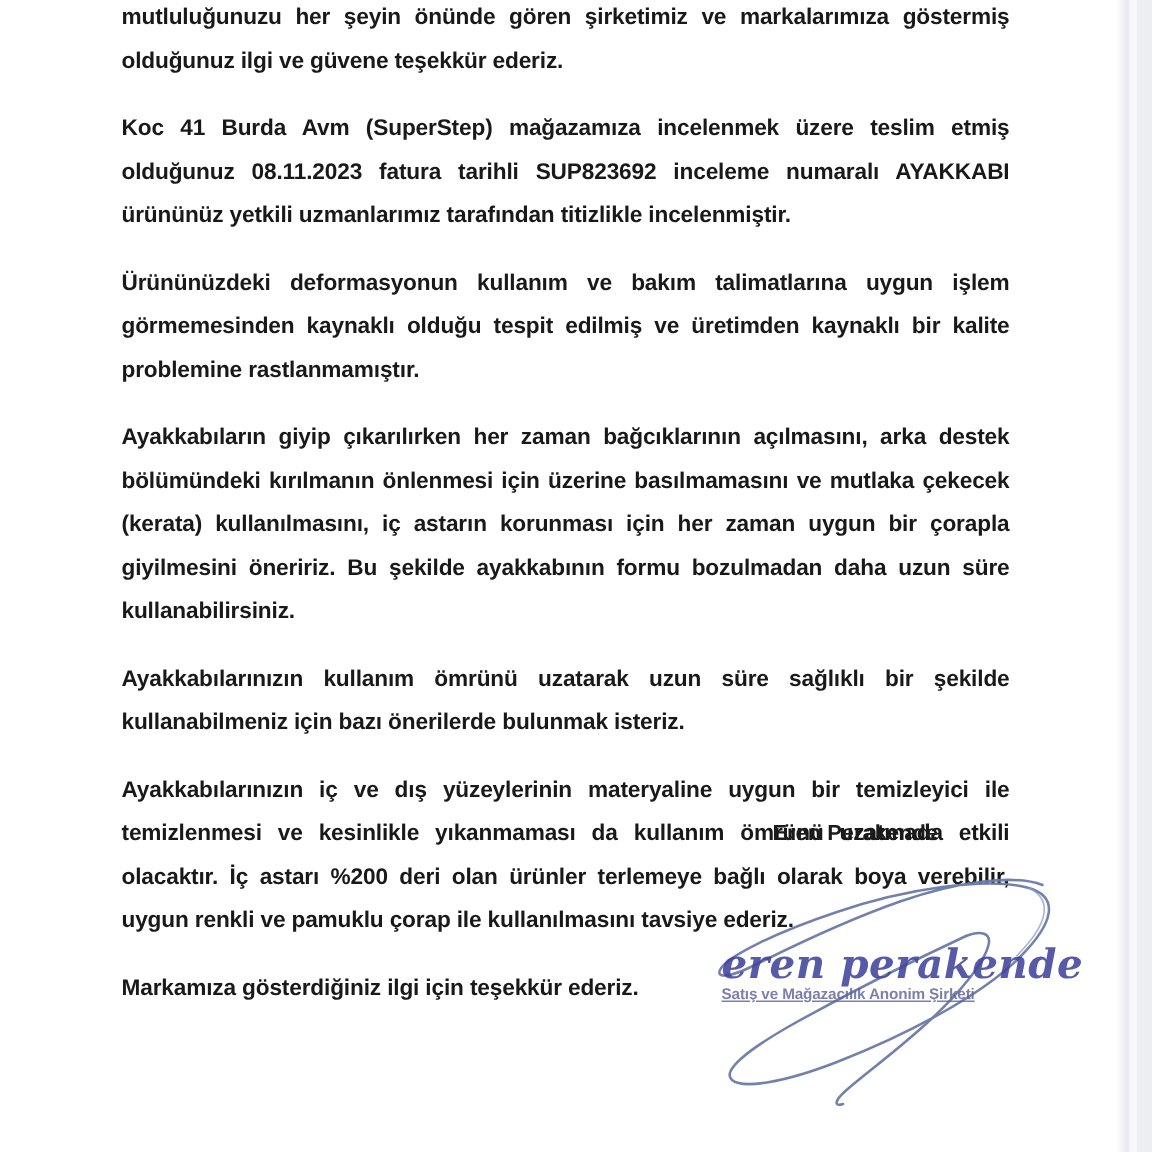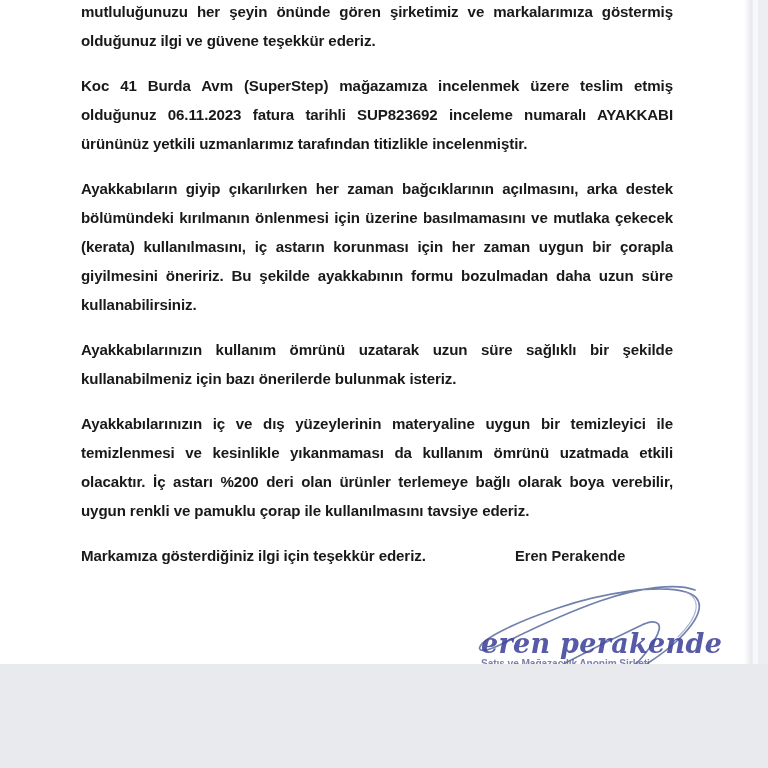--- a/index.html
+++ b/index.html
@@ -10,21 +10,21 @@
     width: 768px;
     height: 768px;
     overflow: hidden;
     background: #e9eaee;
     font-family: "Liberation Sans", sans-serif;
   }
 
   #viewport {
     position: relative;
     width: 768px;
-    height: 664px;
+    height: 768px;
     overflow: hidden;
     background: #e9eaee;
   }
 
   
   .page-sheet {
     position: absolute;
     left: 0;
     top: 0;
     width: 748px;
@@ -136,35 +136,37 @@
   .stamp-logo-sub {
     font-family: "Liberation Sans", sans-serif;
     font-weight: bold;
     font-size: 10.2px;
     line-height: 12px;
     color: #5d6196;
     letter-spacing: -0.1px;
     margin-top: 1px;
     opacity: 0.8;
     white-space: nowrap;
+    text-decoration: underline;
   }
 </style>
 </head>
 <body>
 
 <div id="viewport">
 
   <div class="page-sheet"></div>
   <div class="page-edge-shadow"></div>
   <div class="page-gutter"></div>
   <div class="page-gutter-inner"></div>
 
   <div class="doc-body">
     <p class="para">mutluluğunuzu her şeyin önünde gören şirketimiz ve markalarımıza göstermiş olduğunuz ilgi ve güvene teşekkür ederiz.</p>
-    <p class="para">Koc 41 Burda Avm (SuperStep) mağazamıza incelenmek üzere teslim etmiş olduğunuz 06.11.2023 fatura tarihli SUP823692 inceleme numaralı AYAKKABI ürününüz yetkili uzmanlarımız tarafından titizlikle incelenmiştir.</p>
+    <p class="para">Koc 41 Burda Avm (SuperStep) mağazamıza incelenmek üzere teslim etmiş olduğunuz 08.11.2023 fatura tarihli SUP823692 inceleme numaralı AYAKKABI ürününüz yetkili uzmanlarımız tarafından titizlikle incelenmiştir.</p>
+    <p class="para">Ürününüzdeki deformasyonun kullanım ve bakım talimatlarına uygun işlem görmemesinden kaynaklı olduğu tespit edilmiş ve üretimden kaynaklı bir kalite problemine rastlanmamıştır.</p>
     <p class="para">Ayakkabıların giyip çıkarılırken her zaman bağcıklarının açılmasını, arka destek bölümündeki kırılmanın önlenmesi için üzerine basılmamasını ve mutlaka çekecek (kerata) kullanılmasını, iç astarın korunması için her zaman uygun bir çorapla giyilmesini öneririz. Bu şekilde ayakkabının formu bozulmadan daha uzun süre kullanabilirsiniz.</p>
     <p class="para">Ayakkabılarınızın kullanım ömrünü uzatarak uzun süre sağlıklı bir şekilde kullanabilmeniz için bazı önerilerde bulunmak isteriz.</p>
     <p class="para">Ayakkabılarınızın iç ve dış yüzeylerinin materyaline uygun bir temizleyici ile temizlenmesi ve kesinlikle yıkanmaması da kullanım ömrünü uzatmada etkili olacaktır. İç astarı %200 deri olan ürünler terlemeye bağlı olarak boya verebilir, uygun renkli ve pamuklu çorap ile kullanılmasını tavsiye ederiz.</p>
     <p class="para no-justify">Markamıza gösterdiğiniz ilgi için teşekkür ederiz.</p>
   </div>
 
   <div class="sign-block">
     <div class="sign-name">Eren Perakende</div>
   </div>
 

